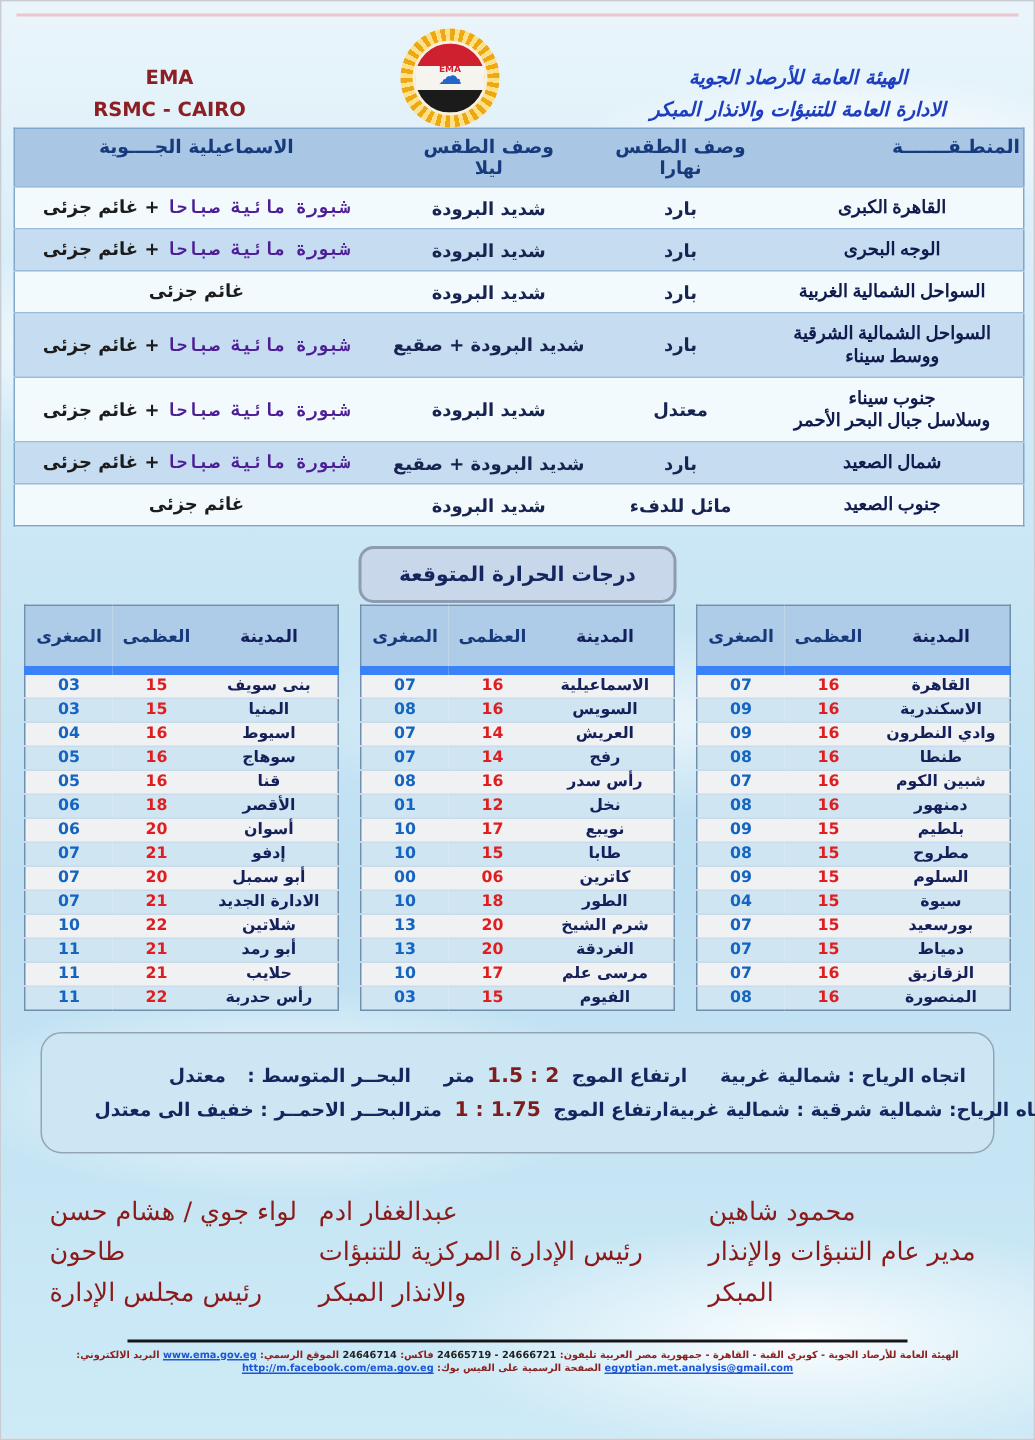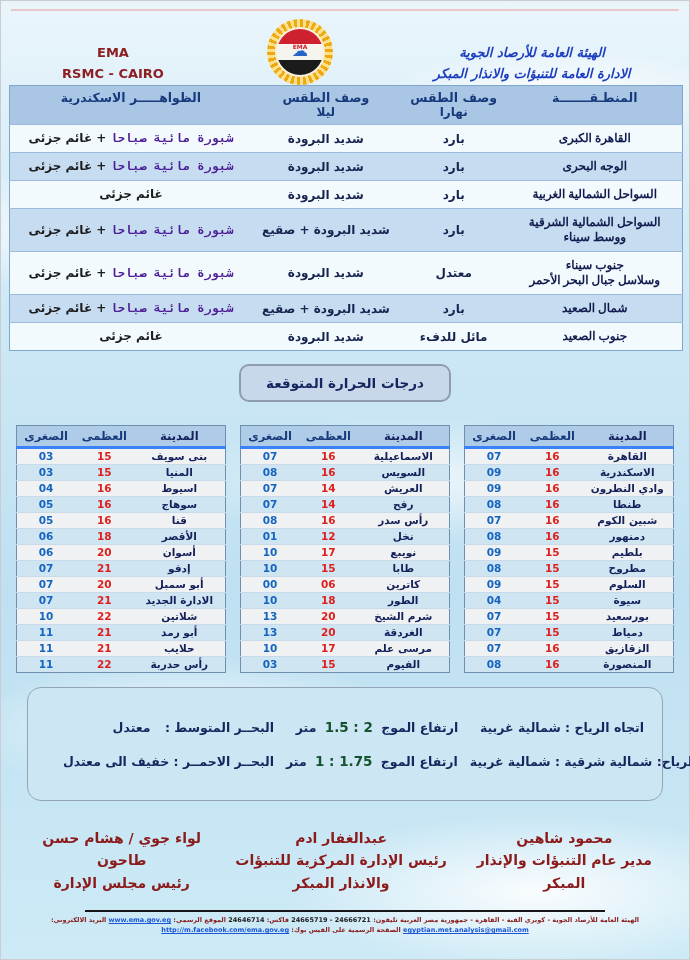--- a/index.html
+++ b/index.html
@@ -28,49 +28,49 @@
   .logo-cloud{position:absolute;top:14px;left:50%;transform:translateX(-50%);font-size:16px;color:#2565c7;line-height:1;}
   .title{text-align:center;font-size:17px;font-weight:bold;color:#15265e;margin-top:0px;direction:rtl;}
   .date{text-align:center;font-size:15px;font-weight:bold;color:#15182e;margin:4px 0 7px;direction:rtl;}
   
   .main-table{width:674px;margin:0 auto;border-collapse:collapse;direction:rtl;border:1px solid #7fa6cb;background:#f3fafd;}
   .main-table th{background:#a9c7e5;color:#173a7d;font-size:12.5px;font-weight:bold;padding:4px 2px 5px;vertical-align:top;}
   .main-table th .sub{display:block;font-size:12px;}
   .main-table td{border-top:1px solid #9cbbda;font-weight:bold;text-align:center;font-size:12px;padding:6px 3px;}
   .main-table tbody tr:nth-child(odd){background:#f3fafd;}
   .main-table tbody tr:nth-child(even){background:#c6dcf0;}
-  .h-region{width:26%;} .h-day{width:16%;} .h-night{width:22%;} .h-phen{width:36%;}
+  .h-region{width:26%;text-align:right;} .h-day{width:16%;} .h-night{width:22%;} .h-phen{width:36%;}
   .c-region{color:#111c4e;font-family:Liberation Serif, serif;} .c-region .r2{display:block;}
   .c-day,.c-night{color:#16244f;}
   .phen-red{color:#4c1d95;font-family:Liberation Mono, monospace;} .phen-black{color:#1c1c1c;}
   
-  .temps-box{width:196px;margin:13px auto 23px;background:#c9d7eb;border:2px solid #8d9cb2;border-radius:10px;
+  .temps-box{width:196px;margin:13px auto 1px;background:#c9d7eb;border:2px solid #8d9cb2;border-radius:10px;
     text-align:center;padding:9px 6px;font-weight:bold;color:#15265e;font-size:13.5px;direction:rtl;}
   
   .temp-tables{display:flex;justify-content:center;gap:14px;direction:ltr;}
   .temp-table{border-collapse:collapse;direction:rtl;width:210px;border:1px solid #6f8fae;background:#f0f1f2;align-self:flex-start;}
-  .temp-table th{background:#aecbe8;color:#173a7d;font-size:11.5px;font-weight:bold;padding:3px 2px;border-bottom:3px solid #3b82f6;}
+  .temp-table th{background:#aecbe8;color:#173a7d;font-size:11.5px;font-weight:bold;padding:13px 2px;border-bottom:6px solid #3b82f6;}
   .temp-table td{font-weight:bold;font-size:10.5px;padding:1px 3px 2px;text-align:center;border-top:1px solid #c9daea;}
   .temp-table tbody tr:nth-child(odd){background:#f0f1f2;}
   .temp-table tbody tr:nth-child(even){background:#cfe5f2;}
   .temp-table .c-city{color:#13205a;width:44%;}
   .temp-table .c-max{color:#df1f1f;width:28%;}
   .temp-table .c-min{color:#1565c0;width:28%;}
   
   .sea-box{width:636px;margin:14px auto 0;background:#cde6f3;border:1.5px solid #93a5b5;border-radius:14px;
     padding:13px 18px;box-sizing:border-box;direction:ltr;}
-  .sea-row{display:flex;justify-content:space-between;align-items:baseline;color:#15265e;font-weight:bold;font-size:12.5px;margin:18px 0;gap:12px;}
+  .sea-row{display:flex;justify-content:space-between;align-items:baseline;color:#15265e;font-weight:bold;font-size:12.5px;margin:7px 0;}
   .sea-seg{direction:rtl;white-space:nowrap;}
   .seg1{min-width:228px;text-align:right;}
   .seg3{text-align:left;}
   .sea-state{margin-right:10px;}
-  .wave-num{color:#14532d;font-size:13.5px;padding:0 4px;unicode-bidi:isolate;}
+  .wave-num{color:#7f1d1d;font-size:13.5px;padding:0 4px;unicode-bidi:isolate;}
   
   .signatures{display:flex;justify-content:space-between;padding:26px 24px 0;}
-  .sig{text-align:center;color:#8b1a1a;font-weight:bold;font-size:14px;line-height:1.6;direction:rtl;}
+  .sig{text-align:left;color:#8b1a1a;font-weight:normal;font-size:17px;line-height:1.6;direction:rtl;}
   .sig .sig-title{display:block;}
   
   .footer-rule{width:520px;margin:16px auto 4px;border-top:2px solid #17171a;}
   .footer{direction:rtl;text-align:center;font-size:6.5px;color:#8b2020;font-weight:bold;margin:0 6px;line-height:1.5;}
   .footer .num{color:#222;unicode-bidi:isolate;}
   .footer .link{color:#1a56d6;text-decoration:underline;unicode-bidi:isolate;}
 </style>
 </head>
 <body>
 
@@ -102,21 +102,21 @@
       <tr>
         <th class="h-region">المنطـقـــــــة</th>
         <th class="h-day">
           <span>وصف الطقس</span>
           <span class="sub">نهارا</span>
         </th>
         <th class="h-night">
           <span>وصف الطقس</span>
           <span class="sub">ليلا</span>
         </th>
-        <th class="h-phen">الظواهـــــر الاسكندرية</th>
+        <th class="h-phen">الاسماعيلية الجــــوية</th>
       </tr>
     </thead>
     <tbody id="region-rows">
   <tr>
     <td class="c-region">
       <span>القاهرة الكبرى</span><span class="r2"></span>
     </td>
     <td class="c-day">بارد</td>
     <td class="c-night">شديد البرودة</td>
     <td class="c-phen">

